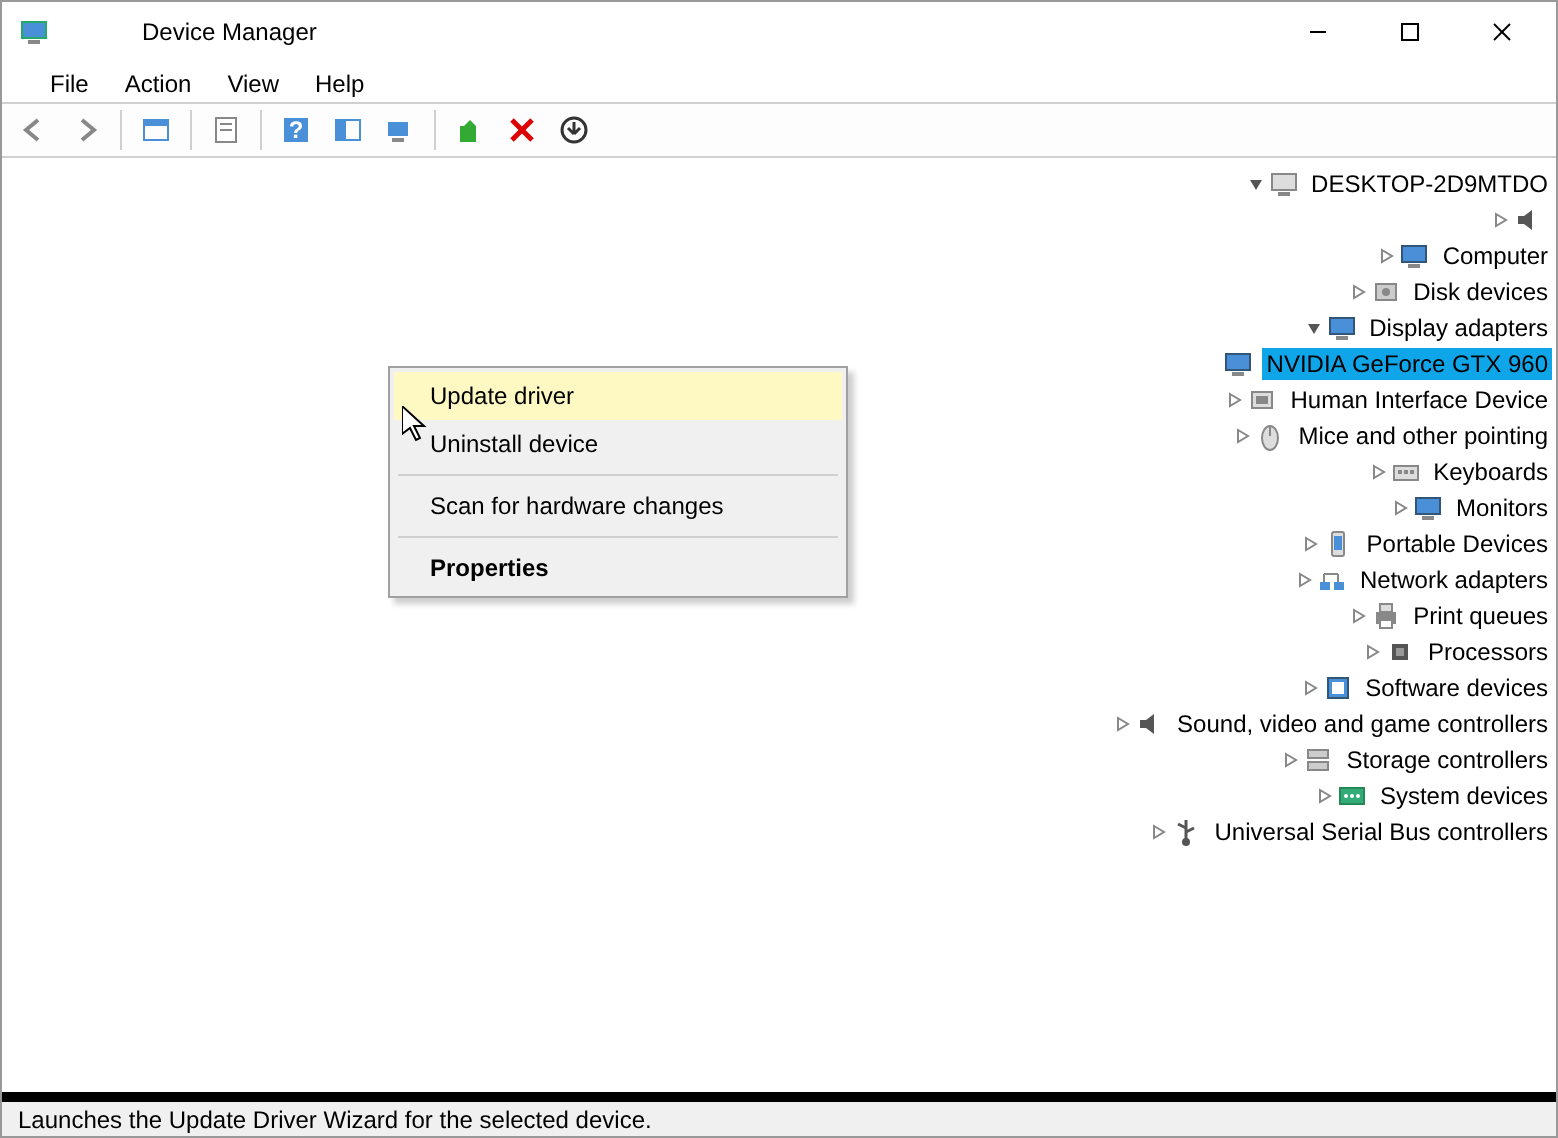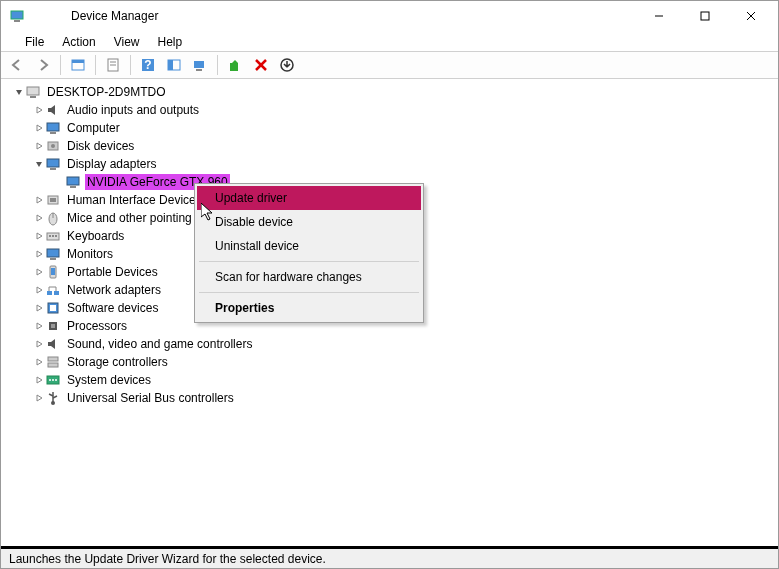--- a/index.html
+++ b/index.html
@@ -12,36 +12,36 @@
     .titlebar-btn { width: 46px; height: 30px; display: flex; align-items: center; justify-content: center; }
 
     .menubar { height: 20px; display: flex; align-items: flex-end; padding: 0 6px; gap: 2px; margin-left: 10px; }
     .menubar-item { padding: 2px 8px; }
 
     .toolbar { height: 28px; border-top: 1px solid #d0d0d0; border-bottom: 1px solid #d0d0d0; display: flex; align-items: center; padding: 0 4px; gap: 2px; background: #fdfdfd; }
     .toolbar-btn { width: 24px; height: 22px; display: flex; align-items: center; justify-content: center; border: 1px solid transparent; }
     .toolbar-sep { width: 1px; height: 20px; background: #d0d0d0; margin: 0 3px; }
 
     .tree-container { flex: 1; overflow: auto; padding: 4px 2px; background: #fff; position: relative; }
-    .tree-node { display: flex; align-items: center; height: 18px; padding: 0; white-space: nowrap; }
+    .tree-node { display: flex; align-items: center; height: 18px; padding: 0; white-space: nowrap; justify-content: flex-end; }
     .tree-node.level0 { padding-left: 8px; }
     .tree-node.level1 { padding-left: 28px; }
     .tree-node.level2 { padding-left: 48px; }
     .tree-chevron { width: 16px; height: 16px; display: inline-flex; align-items: center; justify-content: center; color: #666; margin-right: -2px; }
     .tree-icon { width: 16px; height: 16px; display: inline-flex; align-items: center; justify-content: center; margin-right: 4px; }
     .tree-label { padding: 1px 2px; }
-    .tree-label.selected { background: #d946ef; }
+    .tree-label.selected { background: #0ea5e9; }
 
     .context-menu { position: absolute; background: #f0f0f0; border: 1px solid #a0a0a0; box-shadow: 3px 3px 3px rgba(0,0,0,0.2); padding: 2px; min-width: 230px; z-index: 10; }
     .context-item { padding: 5px 18px; cursor: default; }
-    .context-item.highlighted { background: #be185d; }
+    .context-item.highlighted { background: #fef9c3; }
     .context-sep { height: 1px; background: #d0d0d0; margin: 3px 2px; }
     .context-item.bold { font-weight: bold; }
 
-    .statusbar { height: 22px; background: #f0f0f0; border-top: 3px solid #000000; display: flex; align-items: center; padding: 0 8px; }
+    .statusbar { height: 22px; background: #f0f0f0; border-top: 5px solid #000000; display: flex; align-items: center; padding: 0 8px; }
 
     .cursor { position: absolute; z-index: 20; pointer-events: none; }
   </style>
 </head>
 <body>
 
 <div class="titlebar">
   <span class="titlebar-icon">
     <svg width="16" height="16" viewBox="0 0 16 16">
         <rect x="2" y="3" width="12" height="8" fill="#4a90d9" stroke="#2a6"></rect>
@@ -163,21 +163,20 @@
         <span class="tree-chevron">
           <svg width="10" height="10">
             <path d="M3 2 L8 5 L3 8 Z" fill="none" stroke="#888"></path>
           </svg>
         </span>
         <span class="tree-icon">
           <svg width="16" height="16">
             <path d="M3 6 L6 6 L10 3 L10 13 L6 10 L3 10 Z" fill="#555"></path>
           </svg>
         </span>
-        <span class="tree-label">Audio inputs and outputs</span>
       </div>
       <div class="tree-node level1">
         <span class="tree-chevron">
           <svg width="10" height="10">
             <path d="M3 2 L8 5 L3 8 Z" fill="none" stroke="#888"></path>
           </svg>
         </span>
         <span class="tree-icon">
           <svg width="16" height="16">
             <rect x="2" y="3" width="12" height="8" fill="#4a90d9" stroke="#357"></rect>
@@ -314,39 +313,54 @@
         <span class="tree-label">Network adapters</span>
       </div>
       <div class="tree-node level1">
         <span class="tree-chevron">
           <svg width="10" height="10">
             <path d="M3 2 L8 5 L3 8 Z" fill="none" stroke="#888"></path>
           </svg>
         </span>
         <span class="tree-icon">
           <svg width="16" height="16">
+            <rect x="3" y="6" width="10" height="6" fill="#888"></rect>
+            <rect x="5" y="2" width="6" height="4" fill="#ddd" stroke="#888"></rect>
+            <rect x="5" y="10" width="6" height="4" fill="#fff" stroke="#888"></rect>
+          </svg>
+        </span>
+        <span class="tree-label">Print queues</span>
+      </div>
+      <div class="tree-node level1">
+        <span class="tree-chevron">
+          <svg width="10" height="10">
+            <path d="M3 2 L8 5 L3 8 Z" fill="none" stroke="#888"></path>
+          </svg>
+        </span>
+        <span class="tree-icon">
+          <svg width="16" height="16">
+            <rect x="4" y="4" width="8" height="8" fill="#555"></rect>
+            <rect x="6" y="6" width="4" height="4" fill="#999"></rect>
+          </svg>
+        </span>
+        <span class="tree-label">Processors</span>
+      </div>
+      <div class="tree-node level1">
+        <span class="tree-chevron">
+          <svg width="10" height="10">
+            <path d="M3 2 L8 5 L3 8 Z" fill="none" stroke="#888"></path>
+          </svg>
+        </span>
+        <span class="tree-icon">
+          <svg width="16" height="16">
             <rect x="3" y="3" width="10" height="10" fill="#4a90d9" stroke="#357"></rect>
             <rect x="5" y="5" width="6" height="6" fill="#fff"></rect>
           </svg>
         </span>
         <span class="tree-label">Software devices</span>
-      </div>
-      <div class="tree-node level1">
-        <span class="tree-chevron">
-          <svg width="10" height="10">
-            <path d="M3 2 L8 5 L3 8 Z" fill="none" stroke="#888"></path>
-          </svg>
-        </span>
-        <span class="tree-icon">
-          <svg width="16" height="16">
-            <rect x="4" y="4" width="8" height="8" fill="#555"></rect>
-            <rect x="6" y="6" width="4" height="4" fill="#999"></rect>
-          </svg>
-        </span>
-        <span class="tree-label">Processors</span>
       </div>
       <div class="tree-node level1">
         <span class="tree-chevron">
           <svg width="10" height="10">
             <path d="M3 2 L8 5 L3 8 Z" fill="none" stroke="#888"></path>
           </svg>
         </span>
         <span class="tree-icon">
           <svg width="16" height="16">
             <path d="M3 6 L6 6 L10 3 L10 13 L6 10 L3 10 Z" fill="#555"></path>
@@ -397,21 +411,20 @@
             <line x1="8" y1="6" x2="4" y2="4" stroke="#555" stroke-width="1.5"></line>
             <line x1="8" y1="8" x2="12" y2="6" stroke="#555" stroke-width="1.5"></line>
           </svg>
         </span>
         <span class="tree-label">Universal Serial Bus controllers</span>
       </div>
     </div>
 
   <div class="context-menu" style="left:193px; top:104px;">
     <div class="context-item highlighted">Update driver</div>
-    <div class="context-item">Disable device</div>
     <div class="context-item">Uninstall device</div>
     <div class="context-sep"></div>
     <div class="context-item">Scan for hardware changes</div>
     <div class="context-sep"></div>
     <div class="context-item bold">Properties</div>
   </div>
 
   <div class="cursor" style="left:200px; top:124px;">
     <svg width="16" height="20">
         <path d="M0 0 L0 14 L4 11 L7 17 L9 16 L6 10 L11 10 Z" fill="#fff" stroke="#000" stroke-width="1"></path>

